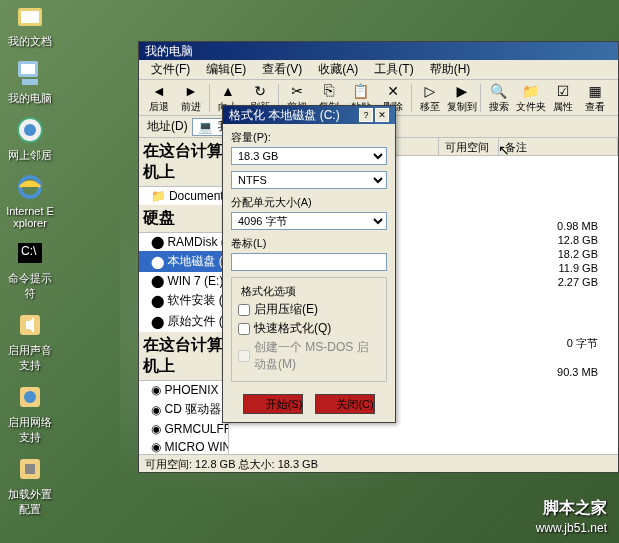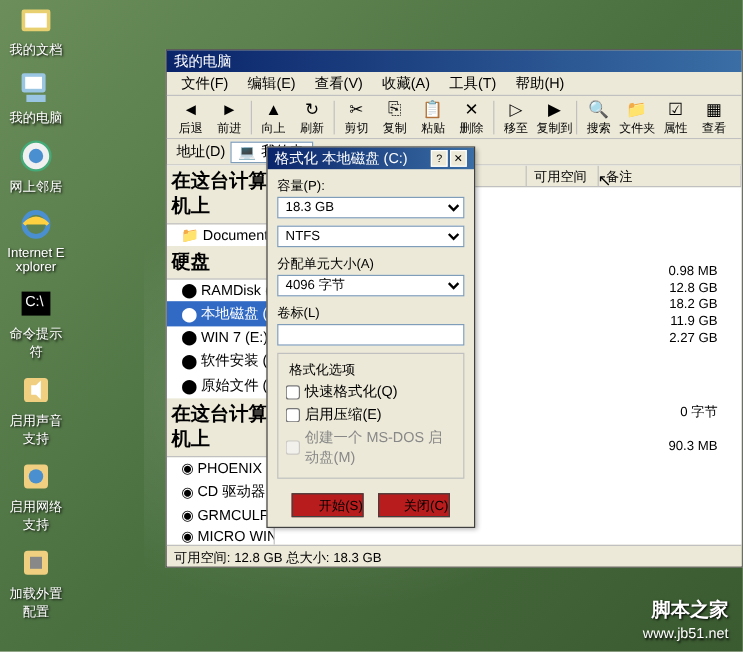--- a/index.html
+++ b/index.html
@@ -34,21 +34,21 @@
 .sitem { padding: 2px 4px 2px 12px; display: flex; align-items: center; gap: 3px; cursor: pointer; font-size: 11px; white-space: nowrap; }
 .sitem.sel { background: #316ac5; color: #fff; }
 .listarea { flex: 1; position: relative; }
 .listhdr { height: 18px; background: #ece9d8; border-bottom: 1px solid #c0c0c0; display: flex; }
 .listhdr .col { border-right: 1px solid #c0c0c0; padding: 2px 6px; font-size: 11px; }
 .listrow { position: absolute; right: 20px; font-size: 11px; text-align: right; }
 
 .statusbar { height: 18px; background: #ece9d8; border-top: 1px solid #c0c0c0; padding: 2px 6px; font-size: 11px; }
 
 
-.dialog { position: absolute; left: 222px; top: 122px; width: 174px; background: #ece9d8; border: 1px solid #404040; box-shadow: 2px 2px 4px rgba(0,0,0,0.3); }
+.dialog { position: absolute; left: 222px; top: 105px; width: 174px; background: #ece9d8; border: 1px solid #404040; box-shadow: 2px 2px 4px rgba(0,0,0,0.3); }
 .dlgtitle { height: 18px; background: linear-gradient(to right, #0a246a, #3a6ea5); color: #fff; padding: 2px 6px; display: flex; align-items: center; justify-content: space-between; font-size: 11px; }
 .dlgtitle .btns { display: flex; gap: 2px; }
 .dlgtitle .btns span { width: 14px; height: 14px; background: #ece9d8; color: #000; display: flex; align-items: center; justify-content: center; font-size: 9px; cursor: pointer; border: 1px solid #fff; }
 .dlgbody { padding: 6px 8px; }
 .fld { margin-bottom: 6px; }
 .fld label { display: block; margin-bottom: 2px; font-size: 11px; }
 .fld select, .fld input[type=text] { width: 100%; height: 18px; border: 1px solid #7f9db9; background: #fff; font-size: 11px; padding: 0 2px; }
 .group { border: 1px solid #c0c0c0; padding: 6px; margin: 6px 0; }
 .group .gtitle { font-size: 11px; margin-top: -12px; background: #ece9d8; display: inline-block; padding: 0 3px; }
 .chk { display: flex; align-items: center; gap: 4px; margin: 2px 0; font-size: 11px; }
@@ -322,25 +322,25 @@
       <select><option>4096 字节</option></select>
     </div>
     <div class="fld">
       <label>卷标(L)</label>
       <input type="text" value="" style="">
     </div>
     <div class="group">
       <div class="gtitle">格式化选项</div>
       <label class="chk">
           <input type="checkbox" style="">
-          <span>快速格式化(Q)</span>
+          <span>启用压缩(E)</span>
         </label>
       <label class="chk">
           <input type="checkbox" style="">
-          <span>启用压缩(E)</span>
+          <span>快速格式化(Q)</span>
         </label>
       <label class="chk dis">
           <input type="checkbox" disabled="" style="">
           <span>创建一个 MS-DOS 启动盘(M)</span>
         </label>
     </div>
     <div class="dlgbtns">
       <button>开始(S)</button>
       <button>关闭(C)</button>
     </div>

